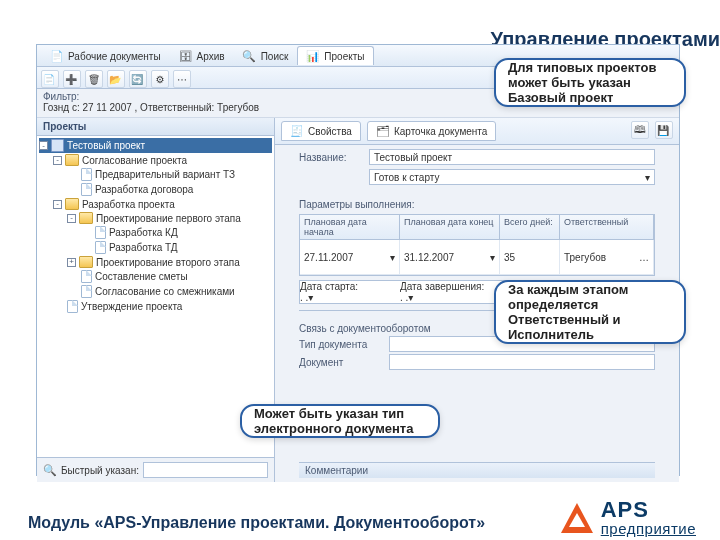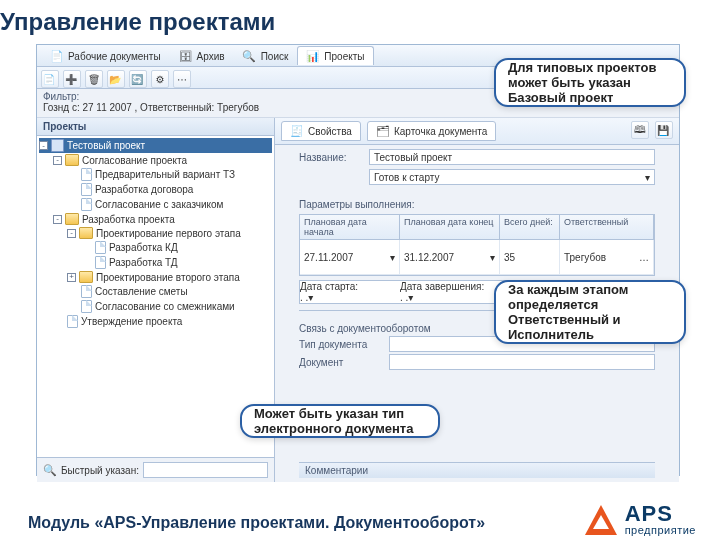--- a/index.html
+++ b/index.html
@@ -1,17 +1,17 @@
 <!DOCTYPE html>
 <html><head>
 <meta charset="utf-8">
 <style>
   * { box-sizing: border-box; margin: 0; padding: 0; font-family: Tahoma, Arial, sans-serif; }
   body { width: 720px; height: 540px; background: #fff; position: relative; overflow: hidden; }
-  .slide-title { text-align: left; font-size: 24px; font-weight: bold; color: #17365d; padding: 8px 0 6px; }
+  .slide-title { text-align: right; font-size: 20px; font-weight: bold; color: #17365d; padding: 8px 0 6px; margin-top: 20px; }
   .app { position: absolute; left: 36px; top: 44px; width: 644px; height: 432px; border: 1px solid #9fb8d4; background: #eef2f8; font-size: 10px; color: #333; }
   .tabs { display: flex; background: linear-gradient(#f5f9fe,#dfeaf6); border-bottom: 1px solid #b0c2da; height: 22px; align-items: center; padding: 0 4px; }
   .tab { display: flex; align-items: center; gap: 4px; padding: 2px 8px; border: 1px solid transparent; border-bottom: none; border-radius: 3px 3px 0 0; cursor: pointer; }
   .tab.active { background: #fff; border-color: #b0c2da; }
   .icon { display: inline-flex; width: 14px; height: 14px; align-items: center; justify-content: center; font-size: 11px; }
   .toolbar { display: flex; gap: 4px; background: linear-gradient(#f2f7fd,#e2ecf8); padding: 3px 4px; border-bottom: 1px solid #b0c2da; height: 22px; }
   .tb-btn { width: 18px; height: 18px; border: 1px solid #c9d6e6; border-radius: 2px; background: linear-gradient(#fff,#e9f0f9); display: flex; align-items: center; justify-content: center; font-size: 10px; cursor: pointer; }
   .filter-row { background: #eef2f8; padding: 2px 6px 4px; border-bottom: 1px solid #d0dae8; }
   .filter-label { color: #4b5a73; }
   .filter-val { color: #333; }
@@ -46,21 +46,21 @@
   .comments { border-top: 1px solid #b0c2da; margin-top: auto; }
   .comments-head { background: linear-gradient(#eaf1fa,#d7e4f3); padding: 2px 6px; color: #4b5a73; }
   
   .callout { position: absolute; background: #fff; border: 2px solid #2b5fa4; border-radius: 14px; padding: 0 12px; font-size: 13px; font-weight: bold; color: #222; text-align: left; box-shadow: 0 2px 6px rgba(0,0,0,.15); z-index: 10; }
   .footer { position: absolute; bottom: 8px; left: 28px; font-size: 16px; font-weight: bold; color: #17365d; }
   .logo { position: absolute; right: 24px; bottom: 4px; display: flex; align-items: center; gap: 8px; }
   .logo-tri { width: 0; height: 0; border-left: 16px solid transparent; border-right: 16px solid transparent; border-bottom: 30px solid #e8551e; position: relative; }
   .logo-tri::after { content: ""; position: absolute; left: -8px; top: 10px; width: 0; height: 0; border-left: 8px solid transparent; border-right: 8px solid transparent; border-bottom: 14px solid #fff; }
   .logo-text { display: flex; flex-direction: column; line-height: 1; }
   .logo-aps { font-size: 22px; font-weight: 900; letter-spacing: 1px; color: #0c3b66; }
-  .logo-sub { font-size: 11px; color: #0c3b66; letter-spacing: 0.5px; }
+  .logo-sub { font-size: 15px; color: #0c3b66; letter-spacing: 0.5px; text-decoration: underline; }
 </style>
 </head>
 <body>
 
 <div class="slide-title">Управление проектами</div>
 
 <div class="app">
   <div class="tabs">
     <div class="tab">
         <span class="icon">📄</span>
@@ -110,25 +110,20 @@
           </div>
           <div class="tree-row indent-2">
             <span style="width: 11px;"></span>
             <span class="tree-icon ti-doc"></span>
             <span>Предварительный вариант ТЗ</span>
           </div>
           <div class="tree-row indent-2">
             <span style="width: 11px;"></span>
             <span class="tree-icon ti-doc"></span>
             <span>Разработка договора</span>
-          </div>
-          <div class="tree-row indent-2">
-            <span style="width: 11px;"></span>
-            <span class="tree-icon ti-doc"></span>
-            <span>Согласование с заказчиком</span>
           </div>
           <div class="tree-row indent-1">
             <span class="expander">-</span>
             <span class="tree-icon ti-folder"></span>
             <span>Разработка проекта</span>
           </div>
           <div class="tree-row indent-2">
             <span class="expander">-</span>
             <span class="tree-icon ti-folder"></span>
             <span>Проектирование первого этапа</span>

